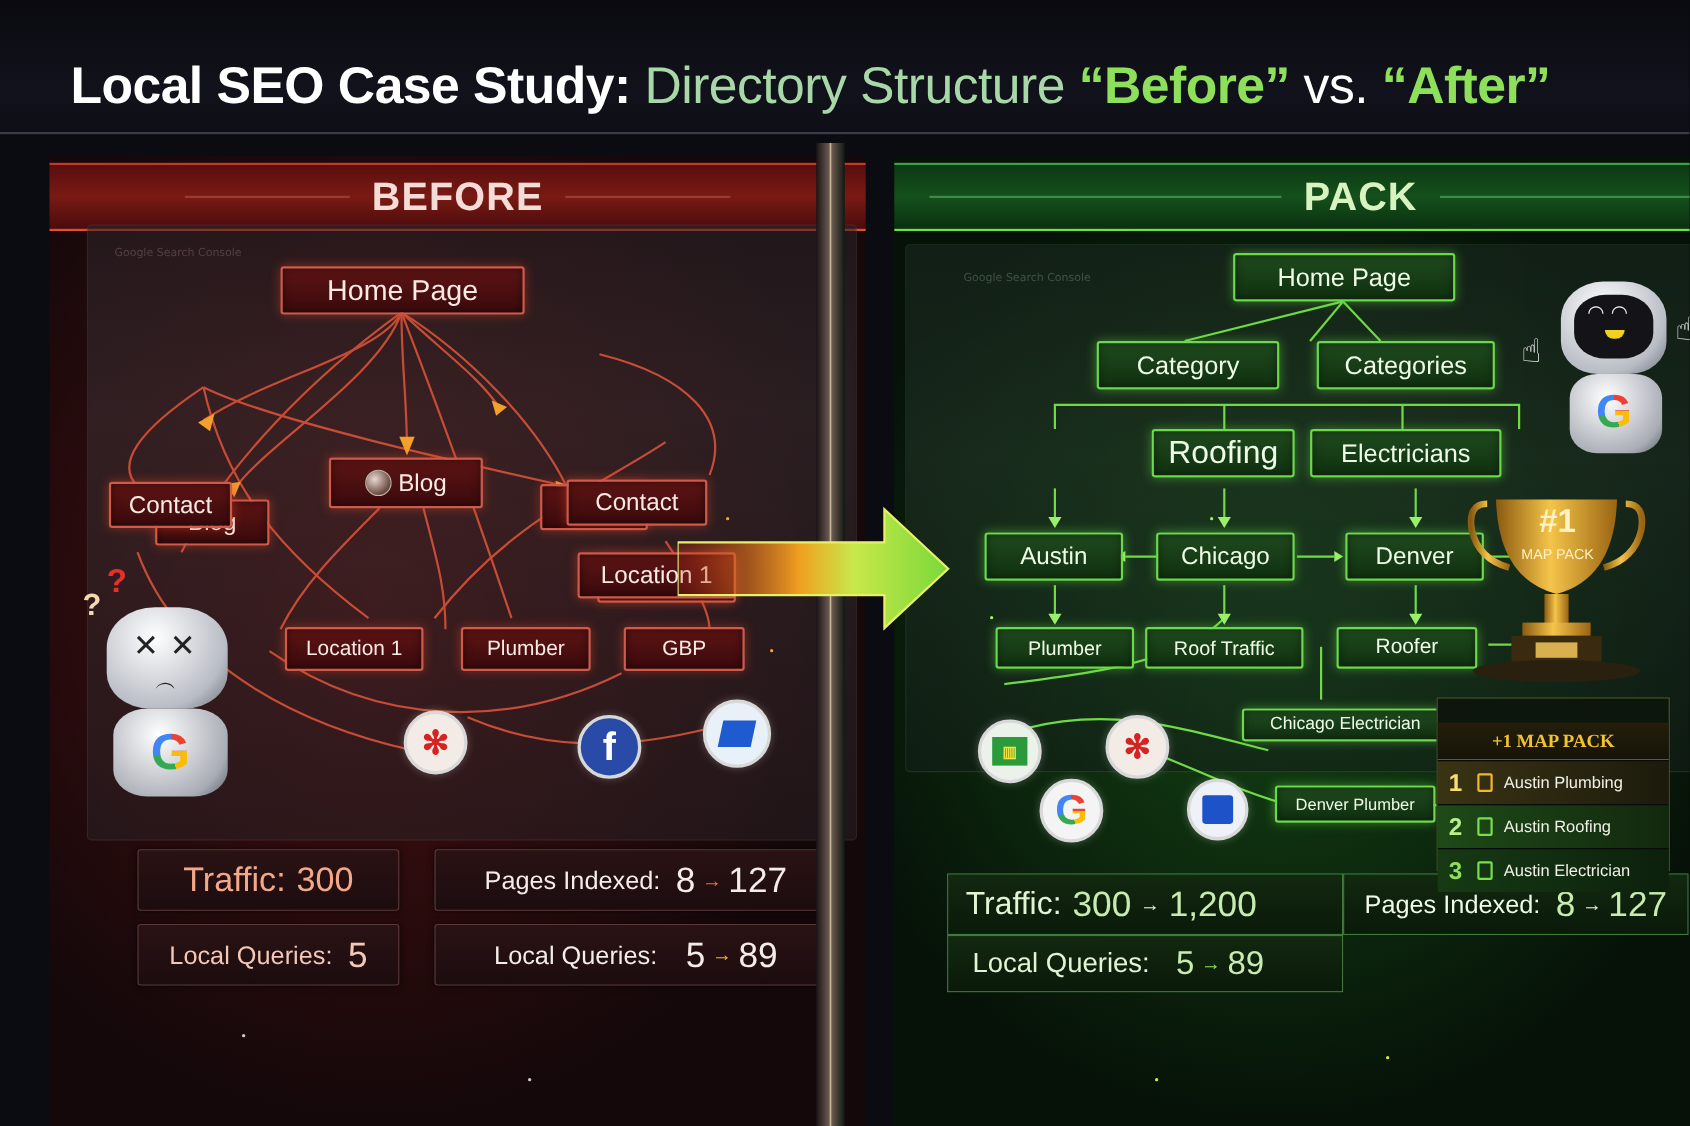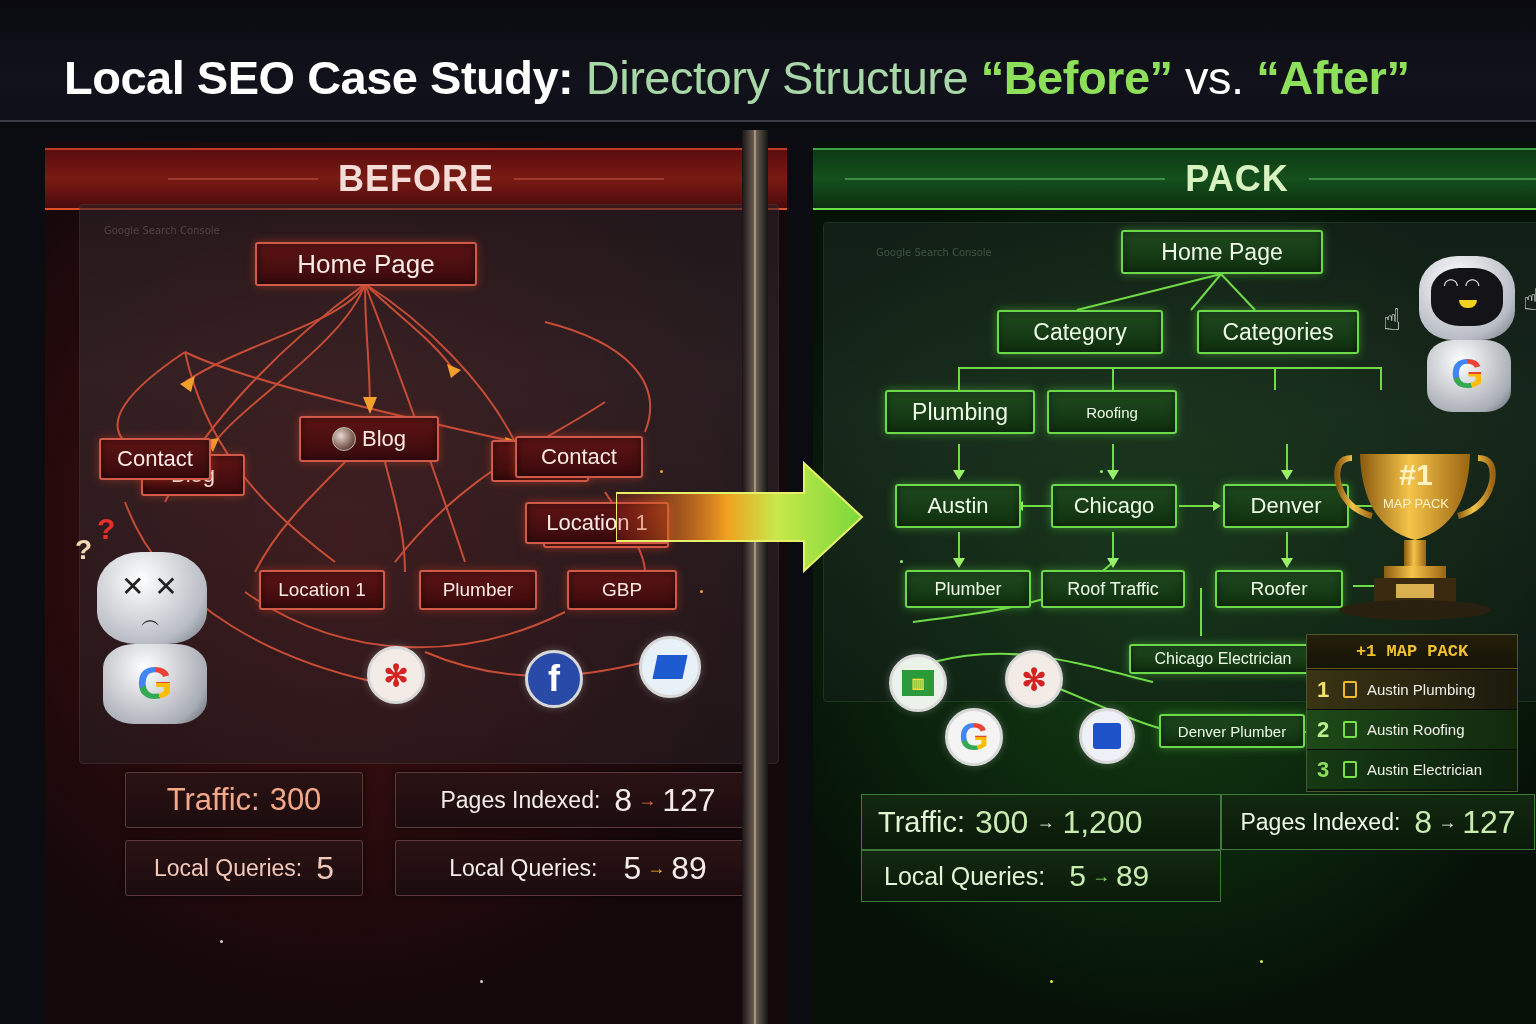--- a/index.html
+++ b/index.html
@@ -152,23 +152,24 @@
     position: absolute; left: 616px; top: 455px; width: 248px; height: 125px;
   }
 
   .trophy { position: absolute; left: 1330px; top: 448px; width: 170px; height: 175px; }
   .map-pack {
     position: absolute; left: 1306px; top: 634px; width: 212px; height: 158px;
     background: #0c160c; border: 1px solid #4a5a2a;
   }
   .map-pack .mp-head {
     height: 34px; display: flex; align-items: center; justify-content: center;
-    color: #f2c230; font-family: Liberation Mono, monospace; font-weight: bold; font-size: 17px;
+    color: #f2c230; font-family: Liberation Serif, serif; font-weight: bold; font-size: 17px;
     background: linear-gradient(180deg, #241e0a, #161408);
     border-bottom: 1px solid #6a5a1a;
+    margin-top: 22px;
   }
   .map-pack .mp-row {
     height: 40px; display: flex; align-items: center; padding-left: 10px;
     border-top: 1px solid #0a0a0a;
     font-family: "Liberation Sans", sans-serif; font-size: 15px; color: #f0f0e8;
   }
   .mp-row .rank { font-size: 22px; font-weight: bold; width: 20px; }
   .mp-row .doc { width: 14px; height: 17px; border: 2px solid; border-radius: 2px; margin: 0 10px 0 6px; }
   .mp-row.r1 { background: linear-gradient(90deg, #3a3414, #1c1a0c); }
   .mp-row.r1 .rank { color: #f5e070; } .mp-row.r1 .doc { border-color: #f2b830; }
@@ -332,22 +333,22 @@
       <polygon points="294,416 306,416 300,426"></polygon>
       <polygon points="468,416 480,416 474,426"></polygon>
       <polygon points="210,359 210,369 202,364"></polygon>
       <polygon points="400,359 400,369 408,364"></polygon>
     </g>
   </svg>
 
   <div class="node green" style="left:308px;top:88px;width:202px;height:44px;font-size:23px">Home Page</div>
   <div class="node green" style="left:184px;top:168px;width:166px;height:44px;font-size:23px">Category</div>
   <div class="node green" style="left:384px;top:168px;width:162px;height:44px;font-size:23px">Categories</div>
-  <div class="node green" style="left:72px;top:248px;width:150px;height:44px;font-size:23px">Plumbing</div>
-  <div class="node green" style="left:234px;top:248px;width:130px;height:44px;font-size:15px">Roofing</div>
+  <div class="node green" style="left:234px;top:248px;width:130px;height:44px;font-size:29px">Roofing</div>
+  <div class="node green" style="left:378px;top:248px;width:174px;height:44px;font-size:23px">Electricians</div>
   <div class="node green" style="left:82px;top:342px;width:126px;height:44px;font-size:22px">Austin</div>
   <div class="node green" style="left:238px;top:342px;width:126px;height:44px;font-size:22px">Chicago</div>
   <div class="node green" style="left:410px;top:342px;width:126px;height:44px;font-size:22px">Denver</div>
   <div class="node green" style="left:92px;top:428px;width:126px;height:38px;font-size:18px">Plumber</div>
   <div class="node green" style="left:228px;top:428px;width:144px;height:38px;font-size:18px">Roof Traffic</div>
   <div class="node green" style="left:402px;top:428px;width:128px;height:38px;font-size:19px">Roofer</div>
   <div class="node green" style="left:316px;top:502px;width:188px;height:30px;font-size:16px">Chicago Electrician</div>
   <div class="node green" style="left:346px;top:572px;width:146px;height:34px;font-size:15px">Denver Plumber</div>
 
   <div class="robot" style="left:570px;top:100px;width:170px;height:180px">

